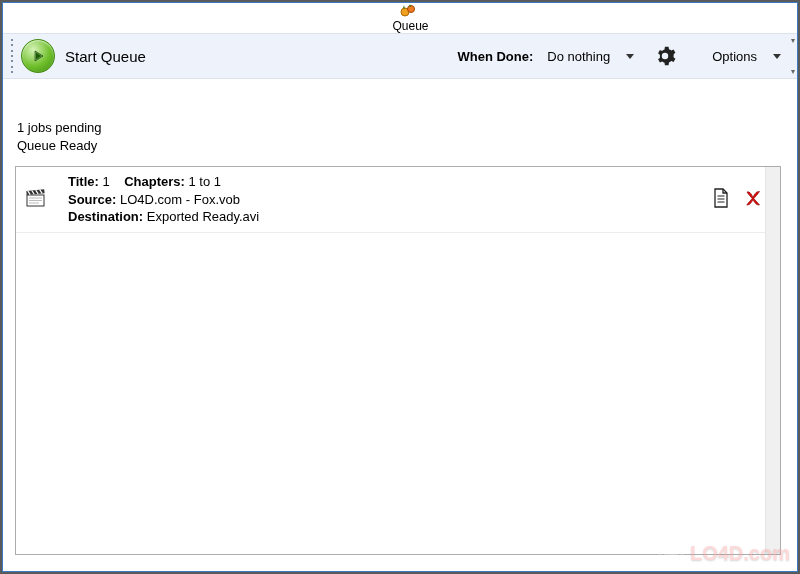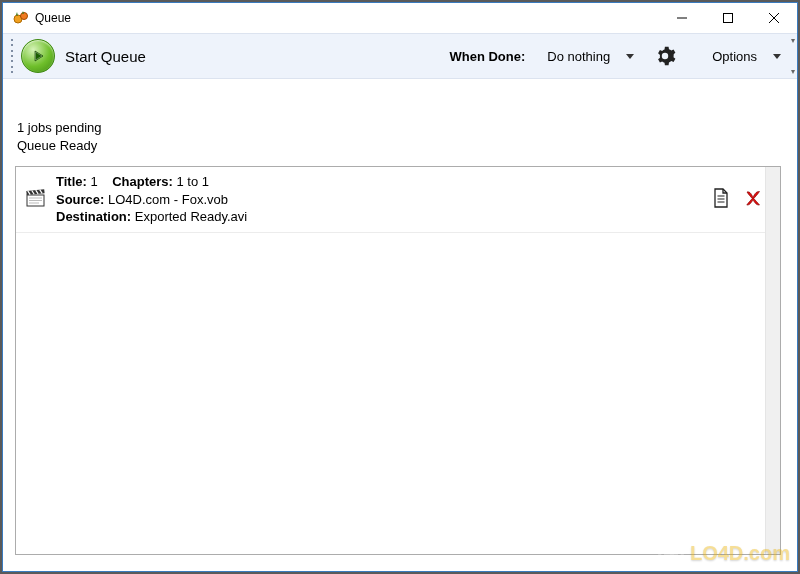--- a/index.html
+++ b/index.html
@@ -1,46 +1,46 @@
 <!DOCTYPE html>
 <html><head>
   <meta charset="utf-8">
   <style>
     * { box-sizing: border-box; margin: 0; padding: 0; }
     html, body { width: 800px; height: 574px; font-family: "Segoe UI", Tahoma, sans-serif; font-size: 13px; color: #000; background: #5a5a5a; overflow: hidden; }
     .frame { position: absolute; left: 2px; top: 2px; width: 796px; height: 570px; background: #fff; border: 1px solid #3a7bbf; display: flex; flex-direction: column; }
-    .titlebar { height: 30px; display: flex; align-items: center; padding-left: 10px; background: #fff; }
+    .titlebar { height: 30px; display: flex; align-items: center; padding-left: 21px; background: #fff; flex-direction: column; }
     .app-icon { width: 16px; height: 16px; margin-right: 6px; }
     .titlebar-title { font-size: 12px; flex: 0 0 auto; }
     .title-spacer { flex: 1; }
     .window-controls { display: flex; height: 100%; }
     .wc-btn { width: 46px; display: flex; align-items: center; justify-content: center; }
     .toolbar { display: flex; align-items: center; height: 46px; background: #eef3fb; border-top: 1px solid #dce3ef; border-bottom: 1px solid #dce3ef; padding: 0 10px 0 6px; position: relative; }
     .drag-handle { width: 6px; height: 38px; margin-right: 6px; display:flex; flex-direction:column; justify-content:space-around; }
     .drag-handle span{ width:2px; height:2px; background:#7f8da3; margin-left:2px;}
     .play-btn { width: 34px; height: 34px; border-radius: 50%; background: radial-gradient(circle at 35% 30%, #d6f3b8, #6fbf2b 55%, #3f8a12); display:flex; align-items:center; justify-content:center; border:1px solid #3f8a12; box-shadow: inset 0 1px 2px rgba(255,255,255,.7); margin-right:10px; }
     .play-btn svg{ display:block; }
     .start-label { font-size: 15px; }
-    .when-done-label { font-weight: 600; margin-left: auto; margin-right: 16px; }
+    .when-done-label { font-weight: 600; margin-left: auto; margin-right: 8px; }
     .dropdown { display: flex; align-items: center; gap: 16px; padding: 4px 6px; }
     .dropdown .caret { width: 0; height: 0; border-left:4px solid transparent; border-right:4px solid transparent; border-top:5px solid #333; }
     .gear { display: inline-flex; margin-left: 14px; margin-right: 2px; }
     .overflow-caret { position:absolute; right:2px; top:2px; font-size:8px; color:#666; }
     .overflow-caret2 { position:absolute; right:2px; bottom:2px; font-size:8px; color:#666; }
     .body-area { padding: 12px 16px 16px 12px; display:flex; flex-direction:column; flex:1; min-height:0;margin-top:28px; }
     .status-line { font-size: 13px; line-height: 1.35; margin-bottom: 12px; margin-left:2px;}
     .queue-box { flex:1; min-height:0; border:1px solid #acacac; position:relative; background:#fff; overflow:hidden; }
-    .job-row { position:absolute; left:0; right:6px; top:0; padding: 6px 10px 6px 10px; border-bottom:1px solid #ececec; display:flex; align-items:center; gap:10px; }
+    .job-row { position:absolute; left:0; right:6px; top:0; padding: 6px 10px 6px 10px; border-bottom:1px solid #ececec; display:flex; align-items:center; gap:22px; }
     .clapper { flex:0 0 auto; }
     .job-text { font-size:13px; line-height:1.35; }
     .job-text .ln { white-space: nowrap; }
     .job-text b{ font-weight:600; }
     .row-actions { margin-left:auto; display:flex; align-items:center; gap:14px; padding-right:2px;}
     .scrollbar { position:absolute; right:-1px; top:0; bottom:0; width:16px; background:#f0f0f0; border-left:1px solid #e5e5e5; }
-    .watermark { position:absolute; right:10px; bottom:8px; opacity:.42; font-family: "Segoe UI", sans-serif; color:#eab308; font-weight:600; font-size:20px; display:flex; align-items:center; gap:6px; pointer-events:none; text-shadow:0 1px 2px rgba(0,0,0,.4);}
+    .watermark { position:absolute; right:10px; bottom:8px; opacity:.42; font-family: "Segoe UI", sans-serif; color:#fca5a5; font-weight:600; font-size:20px; display:flex; align-items:center; gap:6px; pointer-events:none; text-shadow:0 1px 2px rgba(0,0,0,.4);}
     .watermark .globe{ width:26px; height:26px; border-radius:50%; border:3px solid rgba(255,255,255,.6); position:relative;}
     .watermark .globe::before, .watermark .globe::after{content:"";position:absolute;border:2px solid rgba(255,255,255,.6);}
     .watermark .globe::before{left:3px;right:3px;top:9px;height:0;}
     .watermark .globe::after{top:2px;bottom:2px;left:9px;width:0;}
   </style>
 </head>
 <body>
 
 <div class="frame">
 

